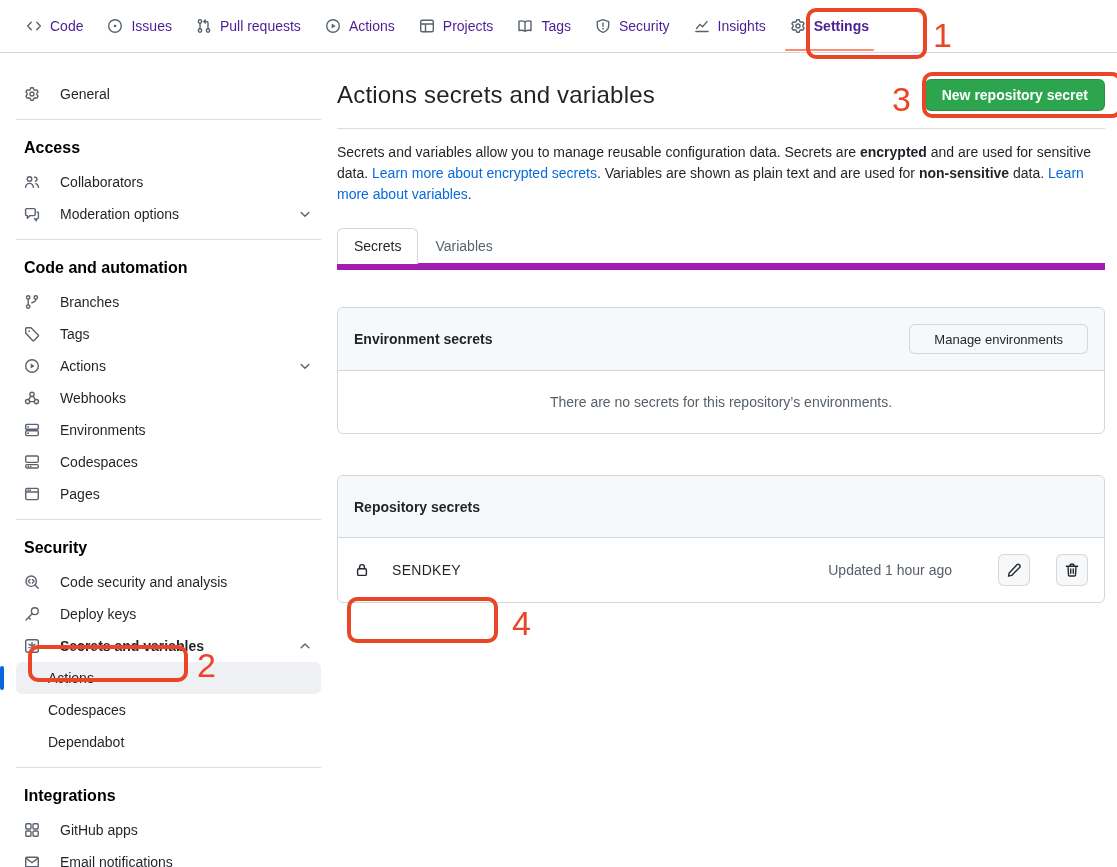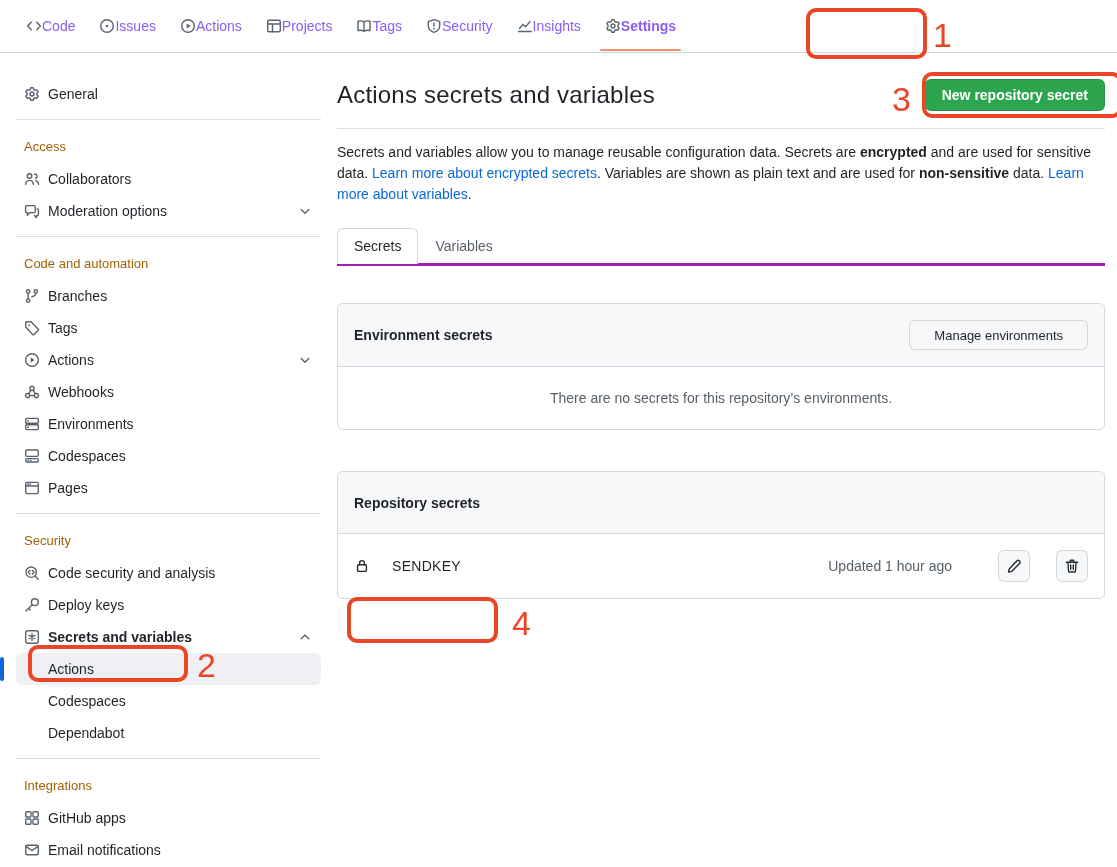--- a/index.html
+++ b/index.html
@@ -20,24 +20,25 @@
     align-items: stretch;
     height: 53px;
     padding: 0 14px;
     border-bottom: 1px solid #d0d7de;
     background: #ffffff;
   }
   .nav-item {
     position: relative;
     display: flex;
     align-items: center;
+    gap: 8px;
     padding: 0 9px;
     margin: 0 3px;
     cursor: pointer;
-    color: #8b5cf6;
+    color: #4c1d95;
   }
   .nav-item .nv-icon { color: #59636e; }
   .nav-item.active { font-weight: 700; }
   .nav-item.active::after {
     content: "";
     position: absolute;
     left: 4px; right: 4px; bottom: 1px;
     height: 2px;
     border-radius: 3px;
     background: #fd8c73;
@@ -54,44 +55,44 @@
     flex: 1;
     min-width: 0;
     padding: 26px 12px 0 0;
   }
 
   
   .side-item {
     position: relative;
     display: flex;
     align-items: center;
-    gap: 8px;
+    gap: 20px;
     height: 32px;
     padding: 0 8px;
     border-radius: 6px;
     cursor: pointer;
   }
   .side-item .si-icon { color: #59636e; flex-shrink: 0; }
   .side-item .si-chevron { margin-left: auto; color: #59636e; }
   .side-item.bold .si-label { font-weight: 700; }
   .side-item.sub { padding-left: 32px; }
   .side-item.active { background: #eef0f3; }
   .side-item.active::before {
     content: "";
     position: absolute;
     left: -16px; top: 4px; bottom: 4px;
     width: 4px;
     border-radius: 3px;
     background: #0969da;
   }
   .side-divider { border: 0; border-top: 1px solid #d8dee4; margin: 9px 0; }
   .section-title {
-    font-size: 13px;
-    font-weight: 400;
-    color: #a16207;
+    font-size: 16px;
+    font-weight: 700;
+    color: #000000;
     padding: 10px 8px 9px 8px;
   }
 
   
   .page-head {
     display: flex;
     align-items: center;
     justify-content: space-between;
     padding-bottom: 17px;
     border-bottom: 1px solid #d8dee4;
@@ -110,21 +111,21 @@
     cursor: pointer;
   }
   .intro { margin-top: 13px; line-height: 21px; }
   .intro2 { margin-top: 11px; line-height: 21px; }
   .intro a, .intro2 a { color: #0969da; text-decoration: none; cursor: pointer; }
   .intro b, .intro2 b { font-weight: 700; }
 
   .tabnav {
     display: flex;
     margin-top: 23px;
-    border-bottom: 3px solid #a21caf;
+    border-bottom: 7px solid #a21caf;
   }
   .tab {
     padding: 9px 16px;
     margin-bottom: -1px;
     border: 1px solid transparent;
     color: #59636e;
     cursor: pointer;
   }
   .tab.active {
     background: #ffffff;
@@ -220,20 +221,33 @@
     <span class="nv-label">Code</span>
   </div>
     <div class="nav-item">
     <span class="nv-icon">
         <svg width="16" height="16" viewBox="0 0 16 16" fill="none" stroke="currentColor" stroke-width="1.4" stroke-linecap="round" stroke-linejoin="round">
           <circle cx="8" cy="8" r="6.3"></circle>
           <circle cx="8" cy="8" r="1.3" fill="currentColor" stroke="none"></circle>
         </svg>
       </span>
     <span class="nv-label">Issues</span>
+  </div>
+    <div class="nav-item">
+    <span class="nv-icon">
+        <svg width="16" height="16" viewBox="0 0 16 16" fill="none" stroke="currentColor" stroke-width="1.4" stroke-linecap="round" stroke-linejoin="round">
+          <circle cx="4" cy="3.5" r="1.7"></circle>
+          <circle cx="4" cy="12.5" r="1.7"></circle>
+          <circle cx="12" cy="12.5" r="1.7"></circle>
+          <path d="M4 5.2v5.6"></path>
+          <path d="M9.3 2 7.8 3.5l1.5 1.5"></path>
+          <path d="M8.2 3.5h2.3A1.5 1.5 0 0 1 12 5v5.8"></path>
+        </svg>
+      </span>
+    <span class="nv-label">Pull requests</span>
   </div>
     <div class="nav-item">
     <span class="nv-icon">
         <svg width="16" height="16" viewBox="0 0 16 16" fill="none" stroke="currentColor" stroke-width="1.4" stroke-linecap="round" stroke-linejoin="round">
           <circle cx="8" cy="8" r="6.3"></circle>
           <path d="M6.7 5.6 10.6 8l-3.9 2.4z" fill="currentColor" stroke="none"></path>
         </svg>
       </span>
     <span class="nv-label">Actions</span>
   </div>

